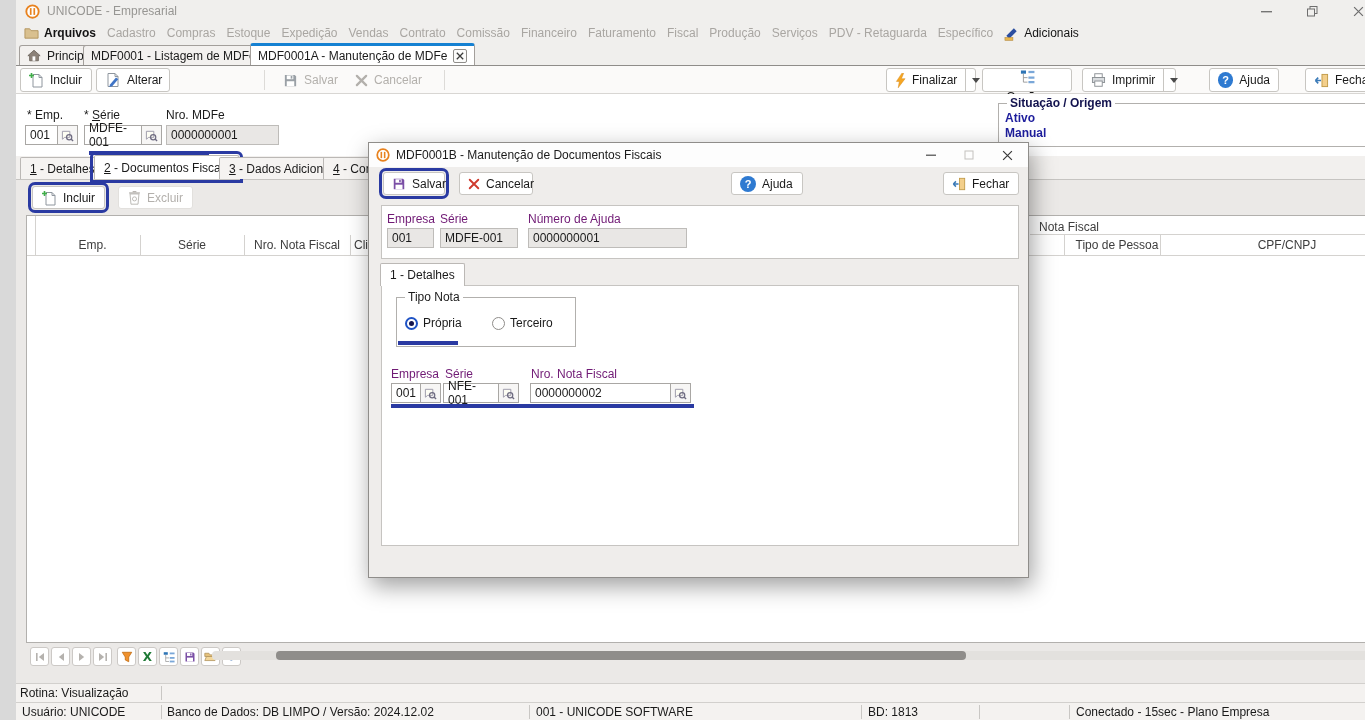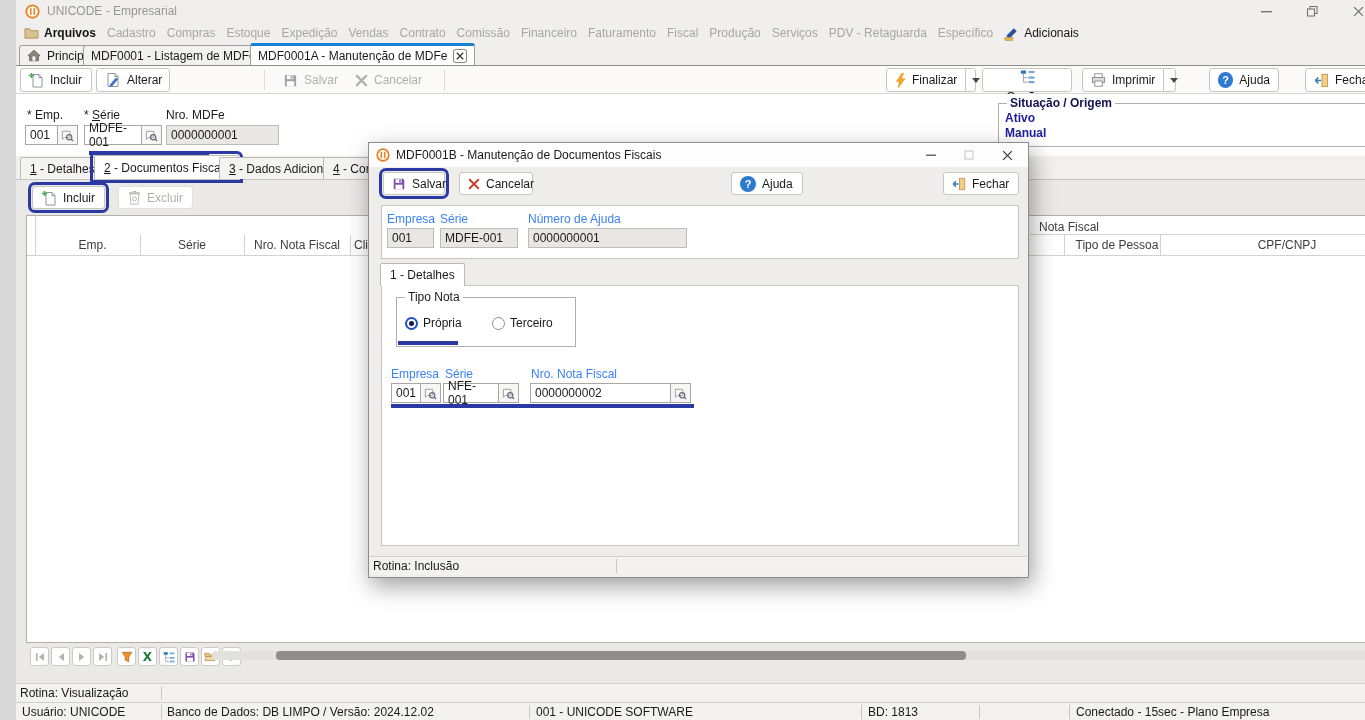--- a/index.html
+++ b/index.html
@@ -93,21 +93,21 @@
   
   .dialog { position:absolute; left:352px; top:142px; width:661px; height:436px; background:#efedeb;
     border:1px solid #8f8d8a; box-shadow:3px 8px 22px rgba(0,0,0,.38); z-index:20; }
   .dlg-titlebar { position:absolute; left:0; top:0; width:100%; height:24px; background:#fdfdfd;
     display:flex; align-items:center; gap:6px; padding-left:7px; }
   .dlg-controls { position:absolute; right:2px; top:0; height:24px; display:flex; }
   .dlg-wbtn { width:38px; height:24px; display:flex; align-items:center; justify-content:center; }
   .dbtn { position:absolute; top:29px; height:23px; border:1px solid #c8c6c2; border-radius:3px; background:#fff;
     display:flex; align-items:center; gap:6px; padding:0 8px; }
   .dlg-panel { position:absolute; background:#fff; border:1px solid #c6c4c1; }
-  .dlg-lab { position:absolute; color:#3b82f6; }
+  .dlg-lab { position:absolute; color:#701a75; }
   .help-ic { width:16px; height:16px; border-radius:50%; background:#2e7ad1; color:#fff; font-weight:bold;
     font-size:11px; display:inline-flex; align-items:center; justify-content:center; }
   .radio { width:13px; height:13px; border-radius:50%; border:1px solid #8f8d8a; background:#fff; position:relative; display:inline-block; }
   .radio.sel { border:2px solid #1f53c5; }
   .radio.sel::after { content:""; position:absolute; inset:2px; border-radius:50%; background:#15154d; }
   .radrow { position:absolute; display:flex; align-items:center; gap:5px; }
   .dlg-status { position:absolute; left:1px; bottom:2px; width:657px; height:19px; background:#f4f2f0; border-top:1px solid #d2d0cd; }
 </style>
 </head>
 <body>
@@ -595,19 +595,15 @@
           <svg width="13" height="13" viewBox="0 0 14 14">
               <path d="M1.5 2.5 h8 v6.5 h-5.5 l-2.5 2 z" fill="#fdfdf3" stroke="#9a97a8"></path>
               <circle cx="8.8" cy="8.8" r="2.8" fill="none" stroke="#6e6b80" stroke-width="1.3"></circle>
               <path d="M10.8 10.8 L13 13" stroke="#6e6b80" stroke-width="1.5"></path>
             </svg>
         </span>
       </div>
       <div class="hline-blue" style="left:9px; top:118px; width:303px;"></div>
     </div>
 
-    <div class="dlg-status">
-      <span class="stext" style="left:3px;">Rotina: Inclusão</span>
-      <span class="svline" style="left:246px;"></span>
-    </div>
   </div>
 
 </div>
 
 </body></html>

